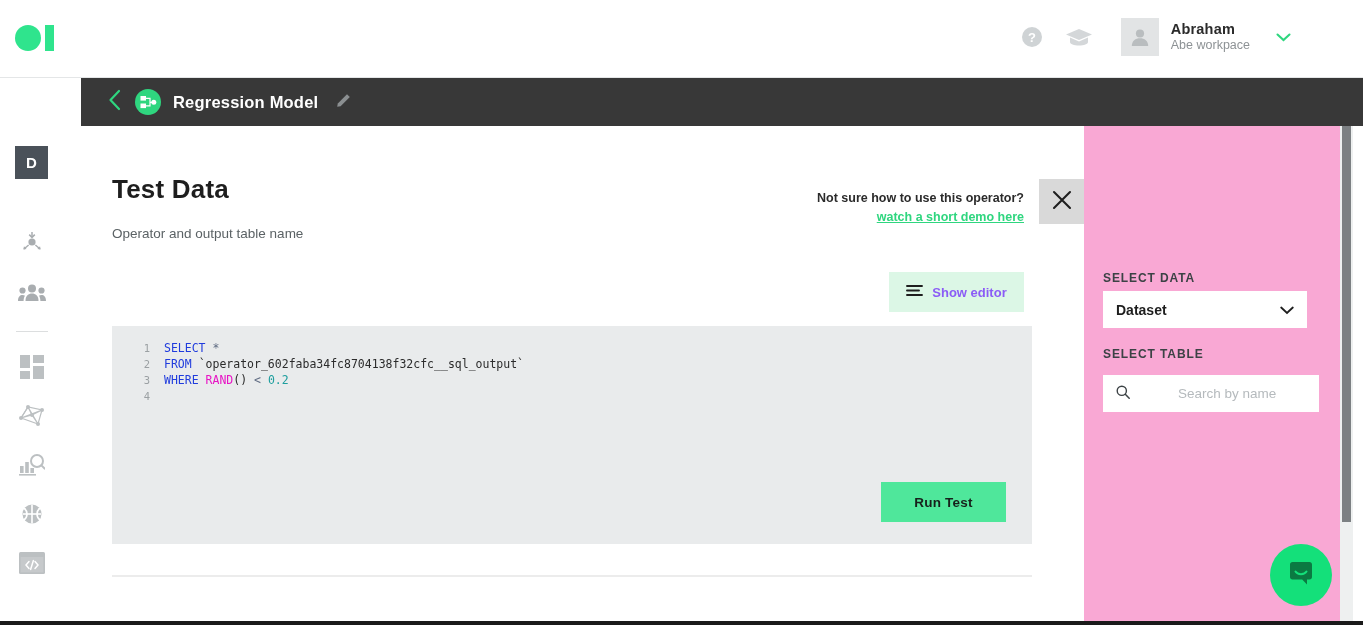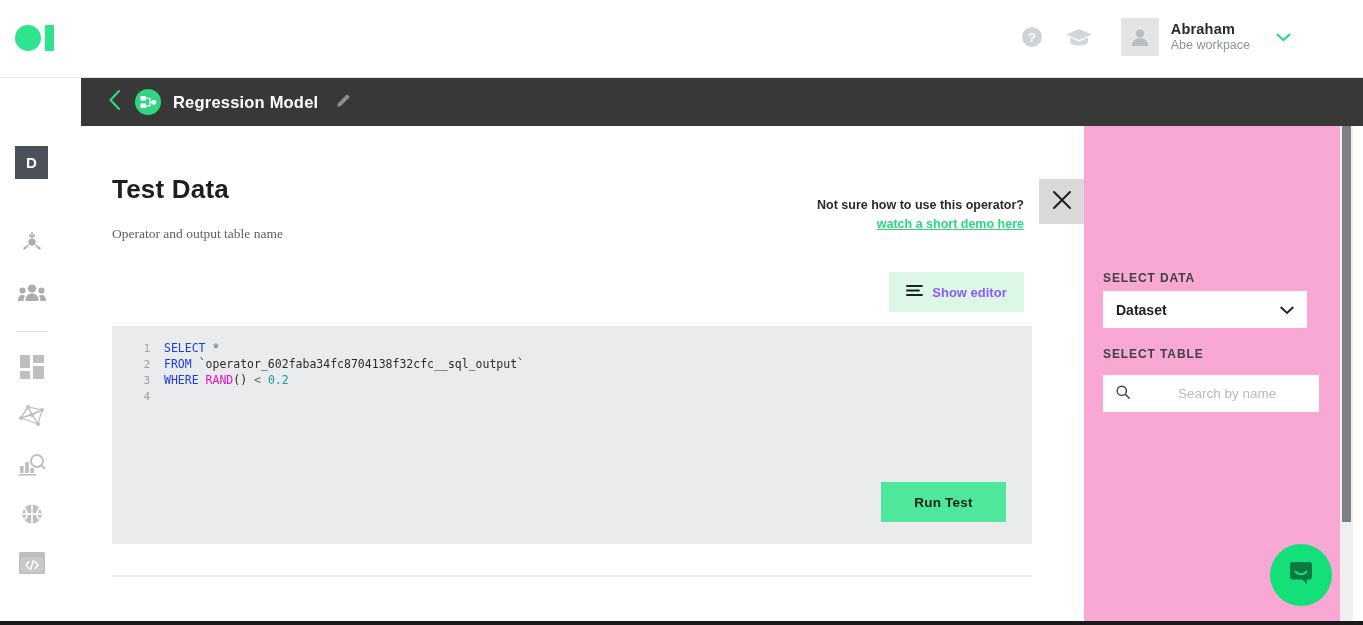--- a/index.html
+++ b/index.html
@@ -46,23 +46,23 @@
     position: absolute; left: 15px; top: 20px; width: 33px; height: 33px;
     background: #4a5159; color: #fff; font-size: 15px; font-weight: bold;
     display: flex; align-items: center; justify-content: center;
   }
   .rail-icon { position: absolute; left: 15px; width: 33px; height: 33px; display: flex; align-items: center; justify-content: center; cursor: pointer; }
   .rail-divider { position: absolute; left: 16px; top: 205px; width: 32px; height: 1px; background: #dcdedf; }
 
   
   .main { position: absolute; left: 65px; top: 126px; width: 1019px; height: 499px; background: #ffffff; }
   .page-title { position: absolute; left: 47px; top: 48px; font-size: 26px; font-weight: bold; color: #1e1e1e; letter-spacing: .2px; }
-  .page-subtitle { position: absolute; left: 47px; top: 100px; font-size: 13.5px; color: #5b6265; font-family: Liberation Serif, serif; }
-
-  .demo-block { position: absolute; right: 60px; top: 72px; text-align: right; margin-left: 33px; }
+  .page-subtitle { position: absolute; left: 47px; top: 100px; font-size: 13.5px; color: #5b6265; }
+
+  .demo-block { position: absolute; right: 60px; top: 65px; text-align: right; margin-left: 33px; }
   .demo-q { font-size: 12.5px; font-weight: bold; color: #2b2b2b; }
   .demo-link { font-size: 12.5px; font-weight: bold; color: #2fd67f; text-decoration: underline; display: inline-block; margin-top: 5px; cursor: pointer; }
   .close-btn {
     position: absolute; right: 0px; top: 53px; width: 45px; height: 45px; background: #d9d9d9;
     display: flex; align-items: center; justify-content: center; cursor: pointer;
   }
 
   .show-editor {
     position: absolute; right: 60px; top: 146px; width: 135px; height: 40px; background: #dcf7e6;
     display: flex; align-items: center; justify-content: center; gap: 9px; cursor: pointer;

